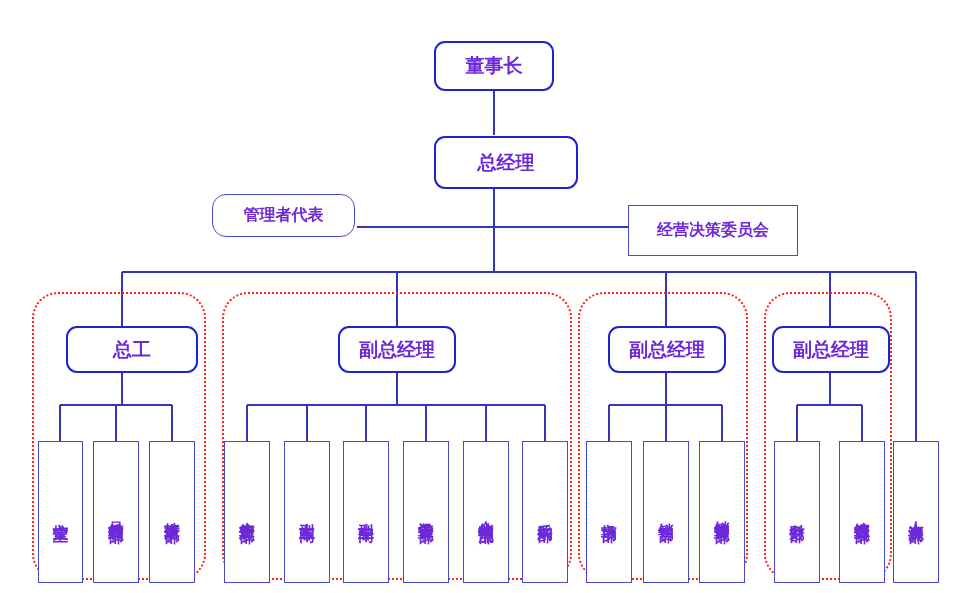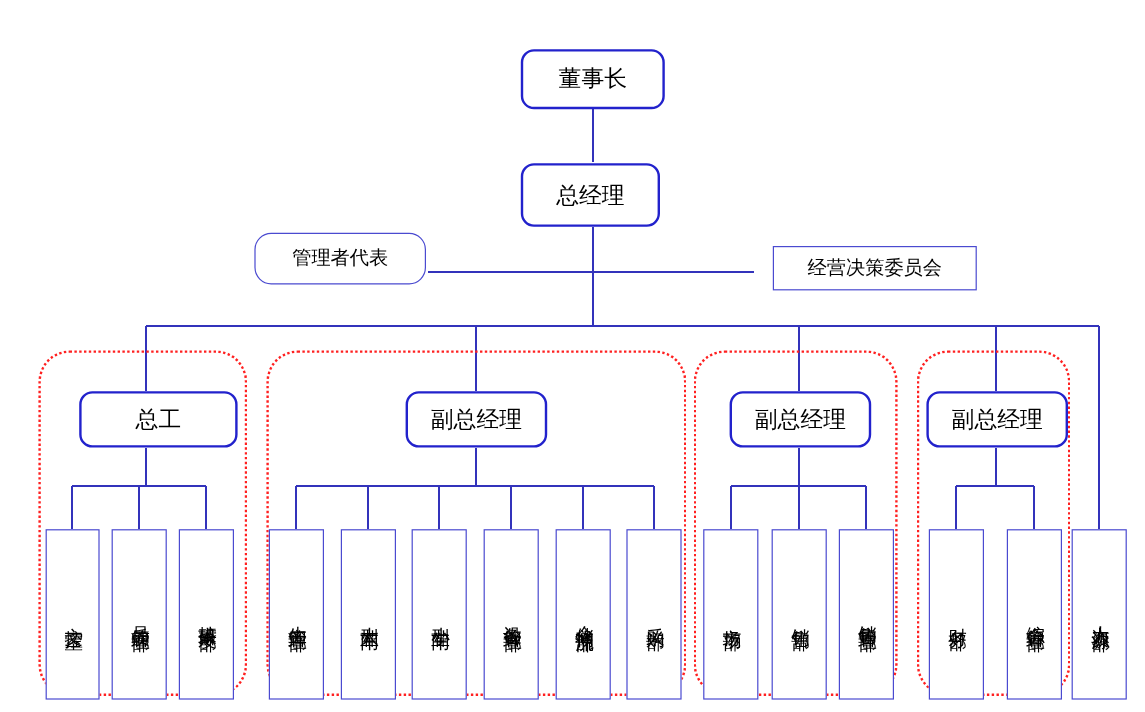--- a/index.html
+++ b/index.html
@@ -21,22 +21,23 @@
 
   
   svg.wires{position:absolute;left:0;top:0;width:954px;height:593px;pointer-events:none;}
 
   
   .node{
     position:absolute;
     box-sizing:border-box;
     background:#ffffff;
     display:flex;align-items:center;justify-content:center;
-    color:#000000;
+    color:#6d28d9;
     text-align:center;
+    font-weight:bold;
   }
   .node.rounded{
     border:2.2px solid #2222cc;
     border-radius:11px;
     font-size:19px;
   }
   .node.plain{
     border:1.3px solid #4a4ad0;
     border-radius:0;
     font-size:16px;
@@ -121,25 +122,25 @@
     </g>
   </svg>
 
   <div class="grp" style="left:32px;top:292px;width:174px;height:288px;"></div>
   <div class="grp" style="left:222px;top:292px;width:350px;height:288px;"></div>
   <div class="grp" style="left:578px;top:292px;width:170px;height:288px;"></div>
   <div class="grp" style="left:764px;top:292px;width:128px;height:288px;"></div>
 
   <div class="node rounded" style="left:434px;top:41px;width:120px;height:50px;">董事长</div>
 
-  <div class="node rounded" style="left:434px;top:136px;width:116px;height:53px;">总经理</div>
+  <div class="node rounded" style="left:434px;top:136px;width:144px;height:53px;">总经理</div>
 
   <div class="node plain" style="left:212px;top:194px;width:143px;height:43px;border-radius:14px;">管理者代表</div>
 
-  <div class="node plain" style="left:644px;top:205px;width:170px;height:37px;">经营决策委员会</div>
+  <div class="node plain" style="left:628px;top:205px;width:170px;height:51px;">经营决策委员会</div>
 
   <div class="node rounded" style="left:66px;top:326px;width:132px;height:47px;">总工</div>
 
   <div class="node rounded" style="left:338px;top:326px;width:118px;height:47px;">副总经理</div>
 
   <div class="node rounded" style="left:608px;top:326px;width:118px;height:47px;">副总经理</div>
 
   <div class="node rounded" style="left:772px;top:326px;width:118px;height:47px;">副总经理</div>
 
   <div class="node leaf" style="left:38px;top:441px;width:45px;height:142px;">

